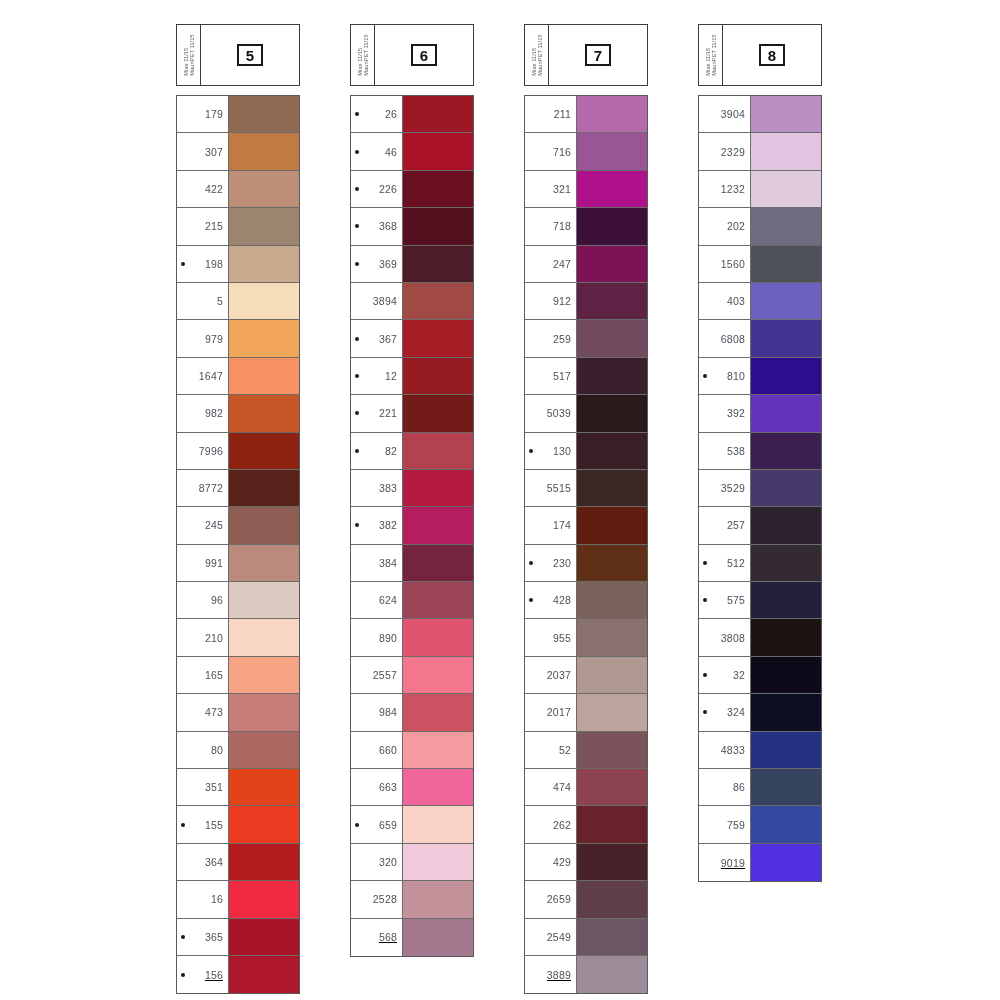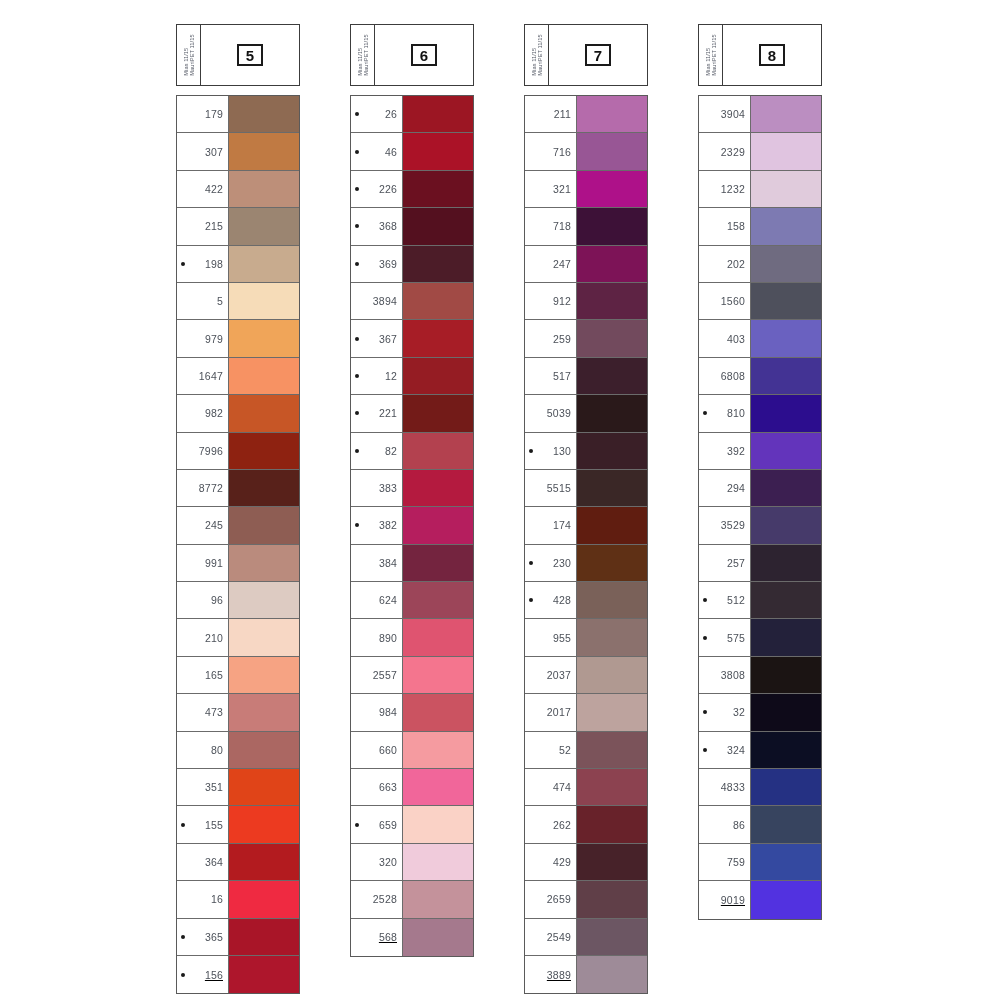--- a/index.html
+++ b/index.html
@@ -717,27 +717,20 @@
           <div class="row">
             <div class="row-label">
               <span class="dot hidden"></span>
               <span class="row-code">1232</span>
             </div>
             <div class="swatch" style="background: rgb(224, 203, 220);"></div>
           </div>
           <div class="row">
             <div class="row-label">
               <span class="dot hidden"></span>
-              <span class="row-code">158</span>
-            </div>
-            <div class="swatch" style="background: rgb(125, 122, 178);"></div>
-          </div>
-          <div class="row">
-            <div class="row-label">
-              <span class="dot hidden"></span>
               <span class="row-code">202</span>
             </div>
             <div class="swatch" style="background: rgb(111, 107, 128);"></div>
           </div>
           <div class="row">
             <div class="row-label">
               <span class="dot hidden"></span>
               <span class="row-code">1560</span>
             </div>
             <div class="swatch" style="background: rgb(78, 80, 92);"></div>
@@ -766,21 +759,21 @@
           <div class="row">
             <div class="row-label">
               <span class="dot hidden"></span>
               <span class="row-code">392</span>
             </div>
             <div class="swatch" style="background: rgb(99, 52, 187);"></div>
           </div>
           <div class="row">
             <div class="row-label">
               <span class="dot hidden"></span>
-              <span class="row-code">294</span>
+              <span class="row-code">538</span>
             </div>
             <div class="swatch" style="background: rgb(60, 31, 81);"></div>
           </div>
           <div class="row">
             <div class="row-label">
               <span class="dot hidden"></span>
               <span class="row-code">3529</span>
             </div>
             <div class="swatch" style="background: rgb(70, 58, 106);"></div>
           </div>

